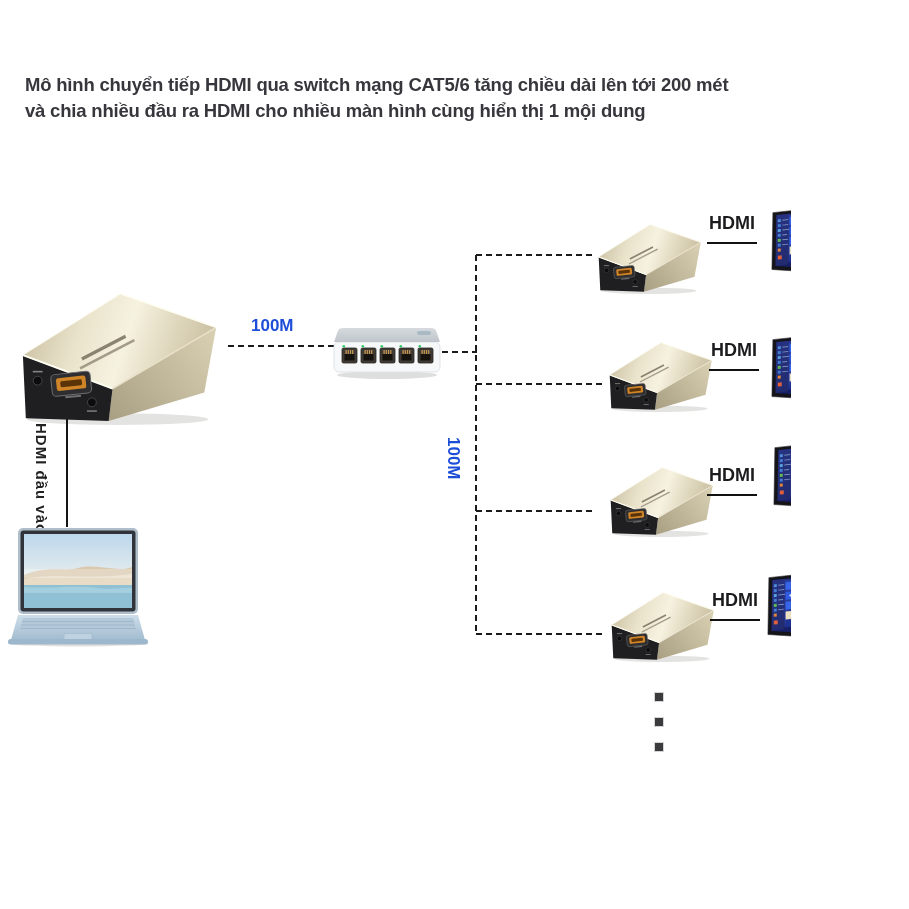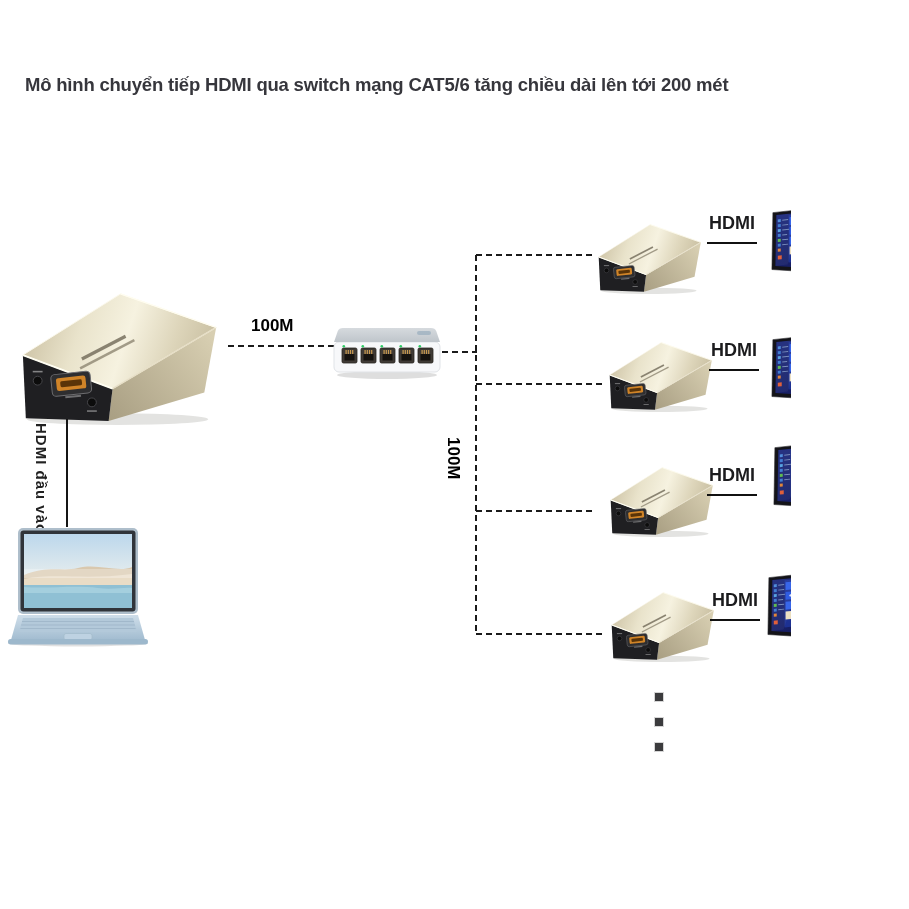--- a/index.html
+++ b/index.html
@@ -3,21 +3,21 @@
 <meta charset="utf-8">
 <style>
   * { margin:0; padding:0; box-sizing:border-box; }
   body { background:#ffffff; font-family:"Liberation Sans","DejaVu Sans",sans-serif; }
   #canvas { position:relative; width:791px; height:909px; background:#ffffff; overflow:hidden; }
 
   .heading { position:absolute; left:25px; top:72px; color:#36363c; font-weight:bold;
              font-size:18.5px; line-height:1.42; letter-spacing:-0.2px; }
   .heading div { white-space:nowrap; }
 
-  .lbl { position:absolute; color:#000000; font-weight:bold; white-space:nowrap; }
+  .lbl { position:absolute; color:#1d4ed8; font-weight:bold; white-space:nowrap; }
   .lbl-100m-h { left:251px; top:316px; font-size:17px; }
   .lbl-switch { left:350px; top:304px; font-size:19px; color:#222;margin-top:40px; }
   .lbl-100m-v { left:443px; top:437px; font-size:17px; writing-mode:vertical-rl; }
   .lbl-hdmi-in { left:33px; top:423px; font-size:15px; writing-mode:vertical-rl; letter-spacing:1px; color:#222; }
 
   .hdmi-out { position:absolute; width:50px; font-size:18px; font-weight:bold; color:#1c1c1e;
               text-align:center; border-bottom:2px solid #111; padding-bottom:8px; }
 
   .dash-h { position:absolute; height:2px;
             background:repeating-linear-gradient(90deg,#1b1b1b 0,#1b1b1b 6px,transparent 6px,transparent 10px); }
@@ -149,20 +149,21 @@
         <polygon points="8.5,15.5 38,12.5 20,66 7.5,67.5" fill="#ffffff" opacity="0.05"></polygon>
       </g>
     </symbol>
   </defs>
 </svg>
 
 <div id="canvas">
 
   <div class="heading">
     <div>Mô hình chuyển tiếp HDMI qua switch mạng CAT5/6 tăng chiều dài lên tới 200 mét</div>
+    <div>và chia nhiều đầu ra HDMI cho nhiều màn hình cùng hiển thị 1 mội dung</div>
   </div>
 
   <svg class="dev" style="left:14px;top:289px" width="212" height="140" viewBox="0 0 215 140">
       <use href="#sym-extender"></use>
     </svg>
 
   <div class="solid-v" style="left:66px;top:419px;height:108px"></div>
   <div class="lbl lbl-hdmi-in">HDMI đầu vào</div>
 
   <svg class="dev" style="left:3px;top:527px" width="150" height="120" viewBox="0 0 150 120">

